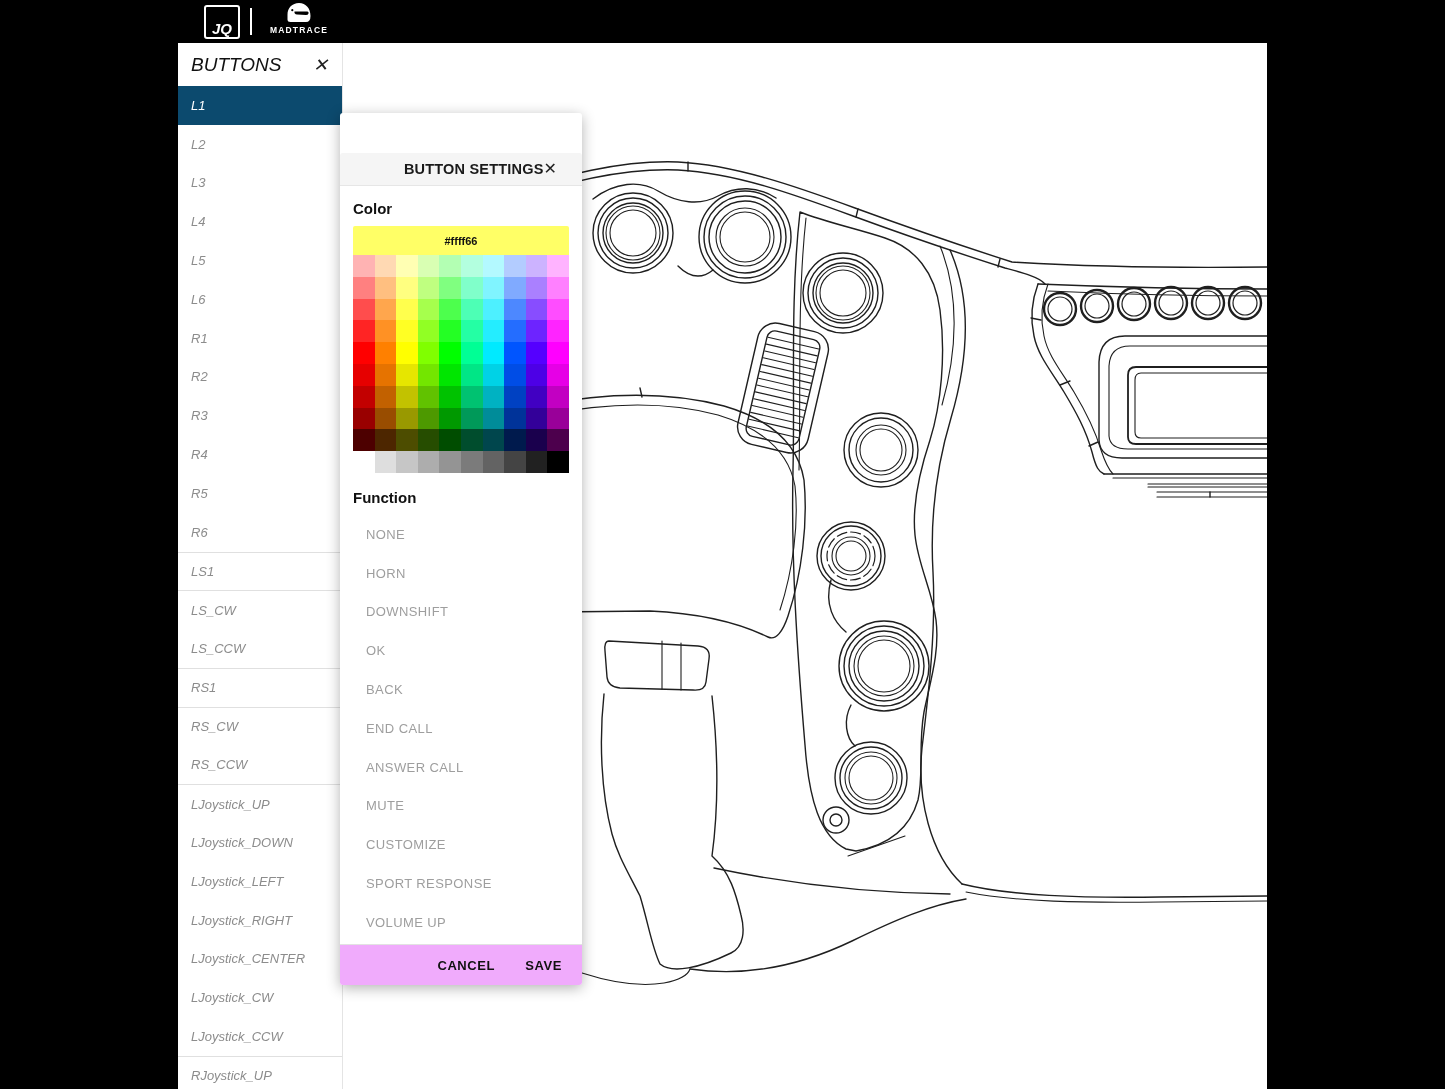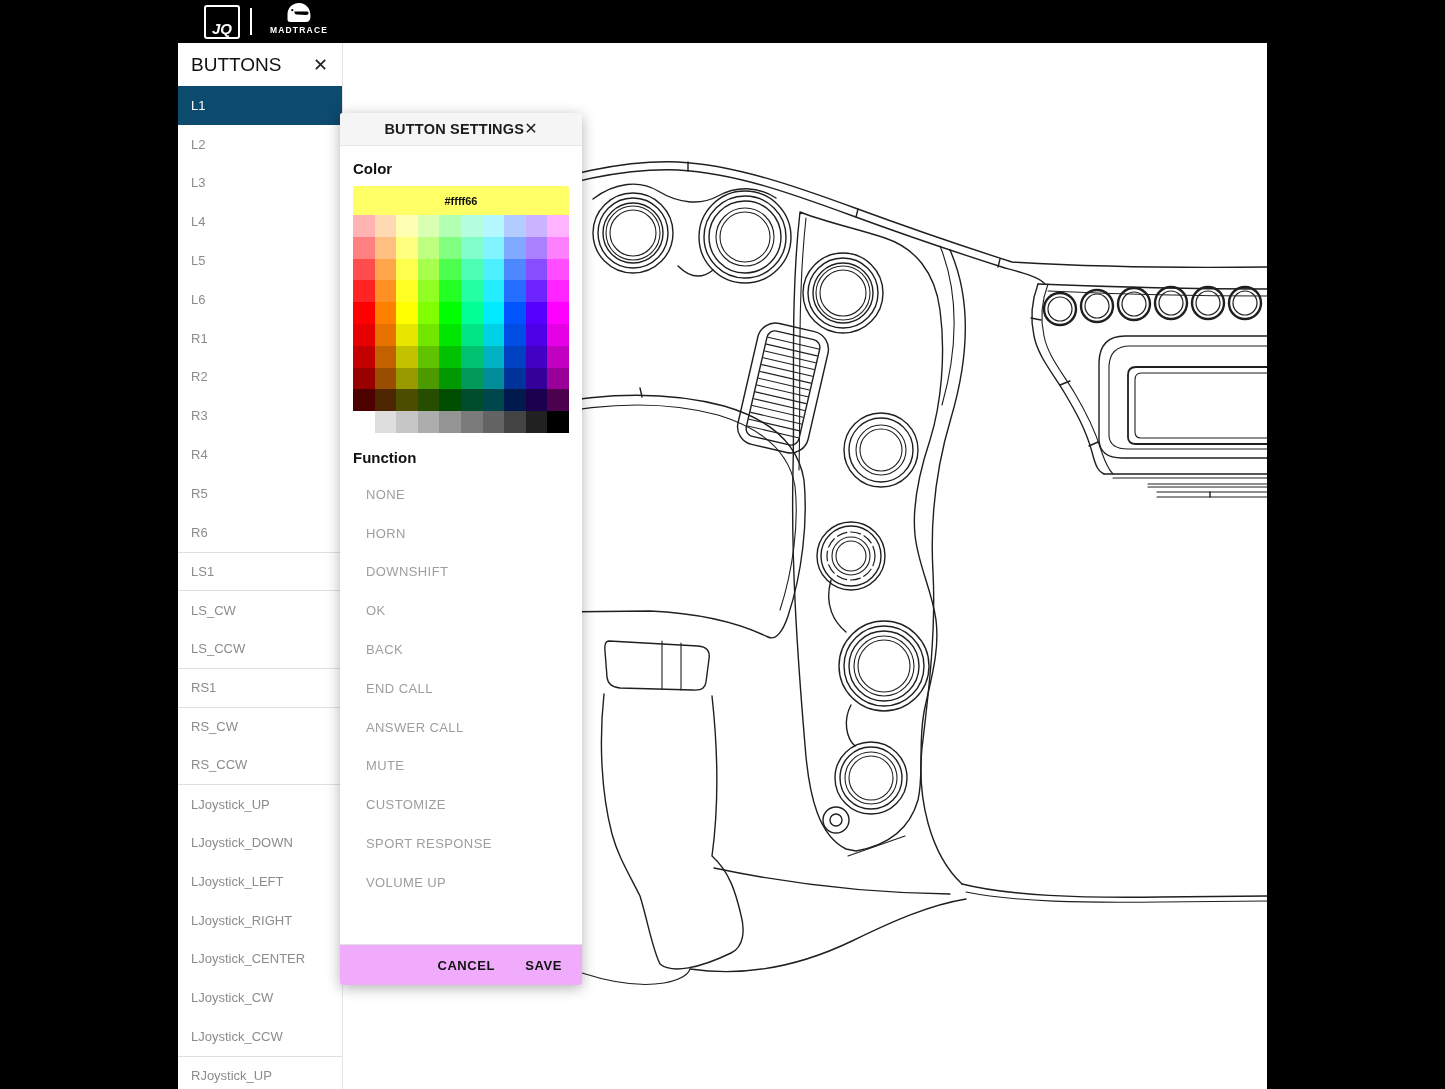--- a/index.html
+++ b/index.html
@@ -14,35 +14,35 @@
   .logo-sep{position:absolute;left:250px;top:8px;width:2px;height:27px;background:#fff;}
   .brand{position:absolute;left:264px;top:2px;width:70px;height:40px;display:flex;
          flex-direction:column;align-items:center;justify-content:flex-start;}
   .brand .helm{width:26px;height:22px;}
   .brand .btxt{color:#fff;font-size:8.5px;font-weight:bold;letter-spacing:1.2px;margin-top:1px;}
   
   .canvas{position:absolute;left:343px;top:43px;width:924px;height:1046px;background:#fff;z-index:1;}
   .canvas svg{display:block;}
   
   .sidebar{position:absolute;left:178px;top:43px;width:165px;height:1046px;background:#fff;z-index:20;
-           border-right:1px solid #e4e4e4;overflow:hidden;}
+           border-right:1px solid #e4e4e4;overflow:hidden;font-style:italic;}
   .sb-header{height:43px;display:flex;align-items:center;justify-content:space-between;
              padding:0 14px 0 13px;background:#fff;}
   .sb-title{font-size:19px;color:#111;}
   .xicon{font-size:18px;color:#222;cursor:pointer;line-height:1;}
   .sb-item{height:38.8px;display:flex;align-items:center;padding-left:13px;font-size:13px;
            color:#8c8c8c;background:#fff;cursor:pointer;}
   .sb-item.divider{border-top:1px solid #e0e0e0;}
   .sb-item.selected{background:#0c4a6e;color:#fff;}
   
   .dialog{position:absolute;left:340px;top:113px;width:242px;height:872px;background:#fff;z-index:30;
           border-radius:3px;box-shadow:0 3px 14px rgba(0,0,0,.30);display:flex;flex-direction:column;}
   .dlg-header{height:33px;flex:0 0 33px;background:#f5f5f5;border-bottom:1px solid #e6e6e6;
-              display:flex;align-items:center;justify-content:center;padding:0 11px;
-              border-radius:3px 3px 0 0;}
+              display:flex;align-items:center;justify-content:flex-end;padding:0 25px;
+              border-radius:3px 3px 0 0;margin-top:40px;}
   .dlg-title{font-size:14.5px;font-weight:bold;color:#1a1a1a;letter-spacing:.2px;}
   .dlg-header .xicon{font-size:16px;}
   .dlg-body{flex:1 1 auto;overflow:hidden;padding:12px 13px 0 13px;}
   .sec-label{font-size:15px;font-weight:bold;color:#111;margin:2px 0 9px 0;}
   .swatch{height:29px;display:flex;align-items:center;justify-content:center;
           border-radius:2px 2px 0 0;}
   .swatch span{font-size:11px;font-weight:bold;color:#111;}
   .palette{display:grid;grid-template-columns:repeat(10,1fr);grid-auto-rows:21.8px;
            width:216px;margin-bottom:16px;}
   .pcell{width:100%;height:100%;cursor:pointer;}

